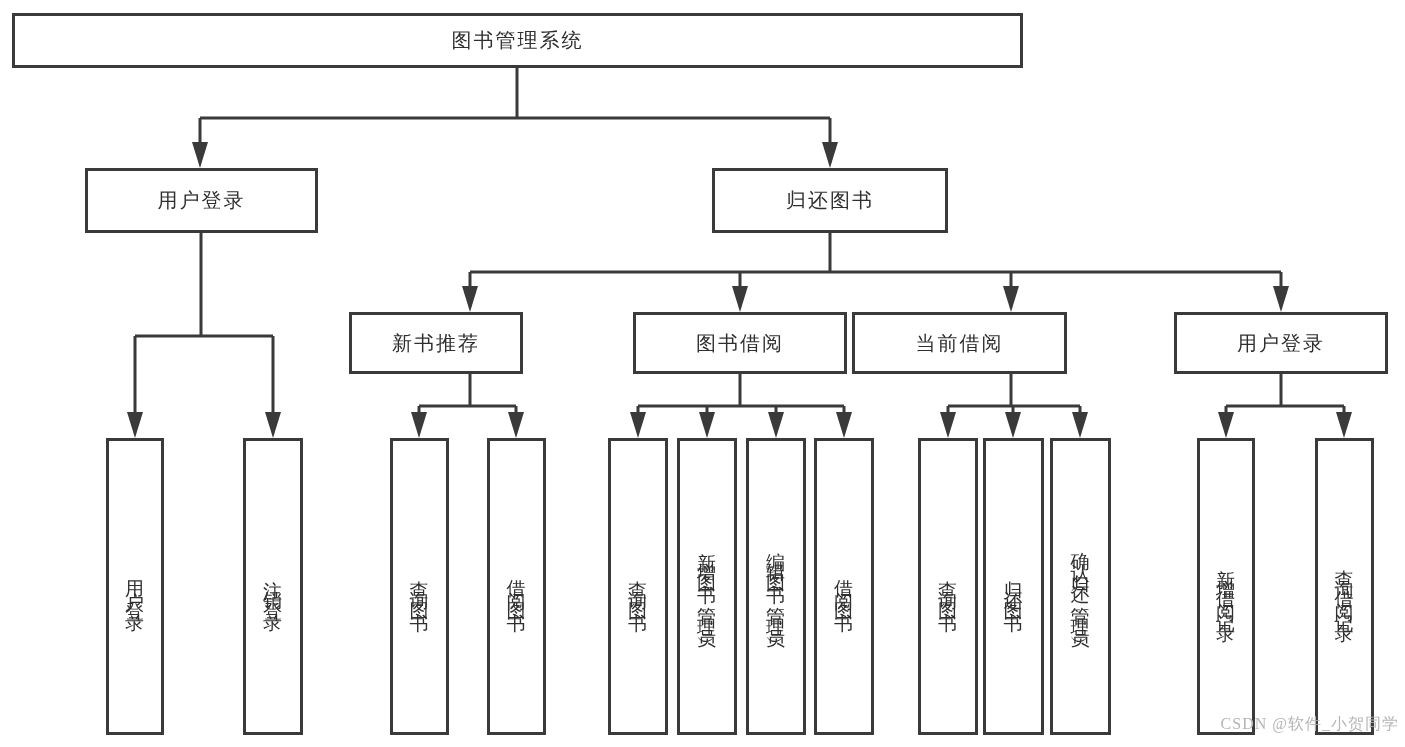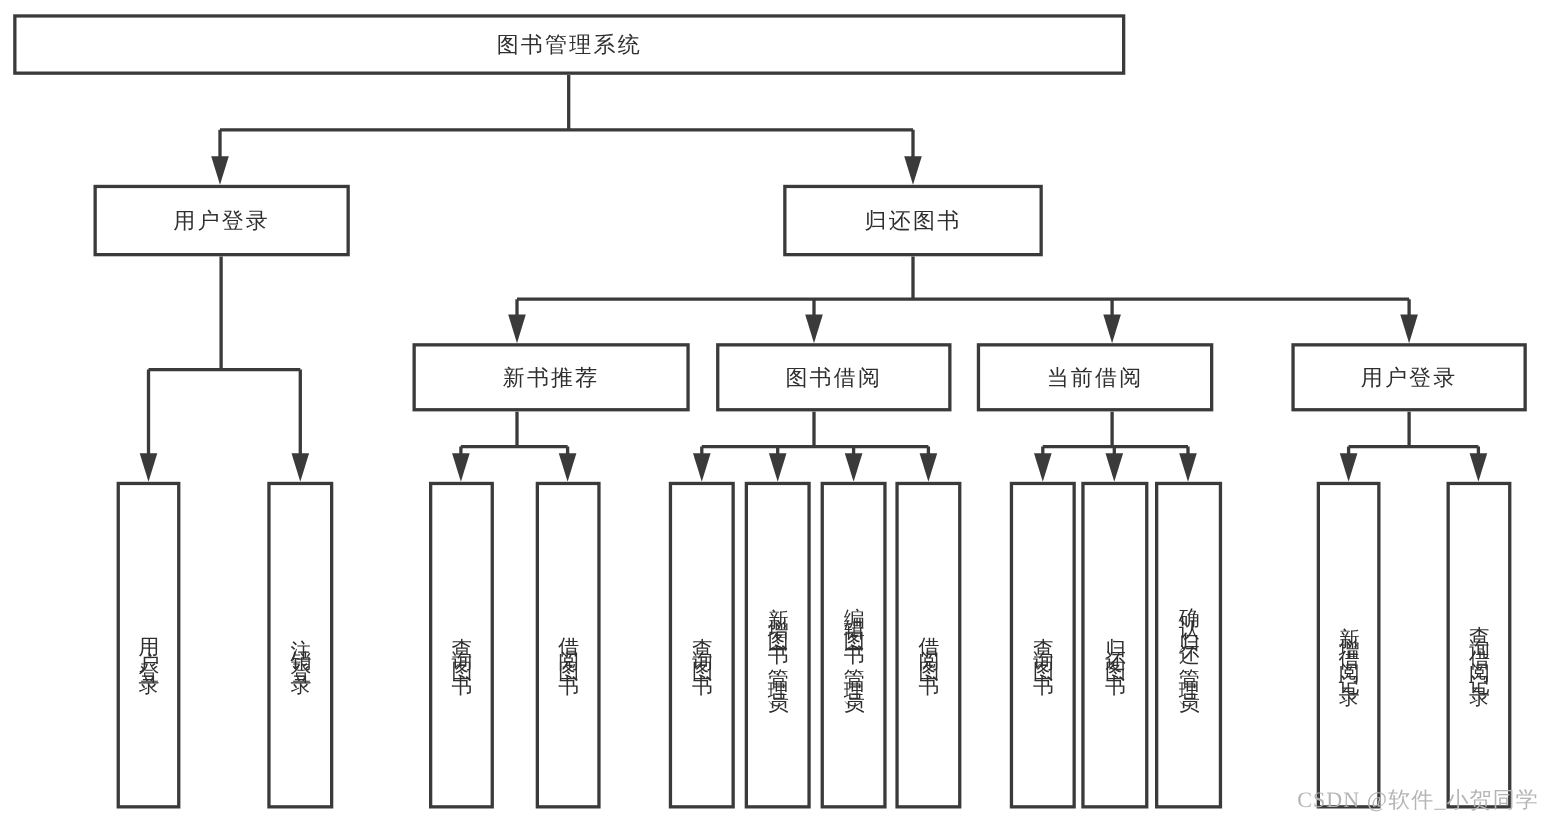--- a/index.html
+++ b/index.html
@@ -47,21 +47,21 @@
     color:var(--text,#2f2f2f);
     font-size:19px;
     line-height:1;
     letter-spacing:11px;
   }
   .watermark{
     position:absolute;
     top:714px;
     right:6px;
     z-index:5;
-    font-size:20px;
+    font-size:16px;
     letter-spacing:1px;
     color:var(--watermark,#b5b5b5);
     white-space:nowrap;
   }
 </style>
 </head>
 <body>
 
 <div class="stage">
 
@@ -112,27 +112,27 @@
     <span class="hlabel">图书管理系统</span>
   </div>
 
   <div class="box" style="left:85px;top:168px;width:233px;height:65px">
     <span class="hlabel">用户登录</span>
   </div>
   <div class="box" style="left:712px;top:168px;width:236px;height:65px">
     <span class="hlabel">归还图书</span>
   </div>
 
-  <div class="box" style="left:375px;top:312px;width:252px;height:62px">
+  <div class="box" style="left:349px;top:312px;width:174px;height:62px">
     <span class="hlabel">新书推荐</span>
   </div>
-  <div class="box" style="left:651px;top:312px;width:214px;height:62px">
+  <div class="box" style="left:633px;top:312px;width:214px;height:62px">
     <span class="hlabel">图书借阅</span>
   </div>
-  <div class="box" style="left:888px;top:312px;width:215px;height:62px">
+  <div class="box" style="left:852px;top:312px;width:215px;height:62px">
     <span class="hlabel">当前借阅</span>
   </div>
   <div class="box" style="left:1174px;top:312px;width:214px;height:62px">
     <span class="hlabel">用户登录</span>
   </div>
 
   <div class="box leaf" style="left:106px;width:58px">
     <span class="vlabel">用户登录</span>
   </div>
   <div class="box leaf" style="left:243px;width:60px">

